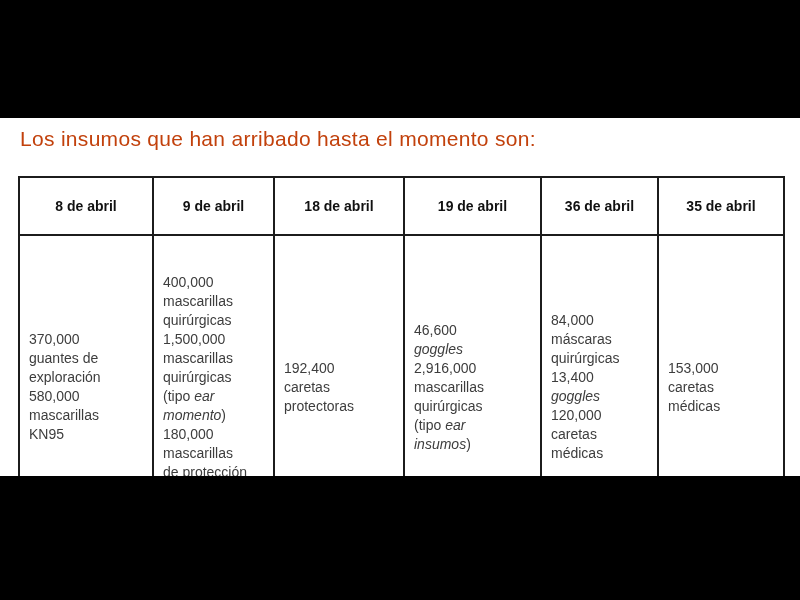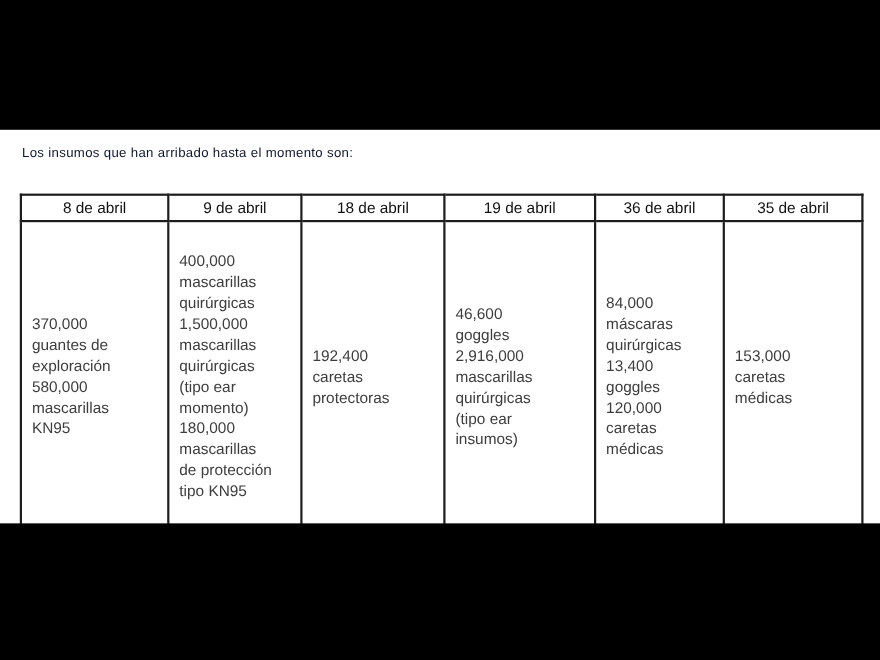--- a/index.html
+++ b/index.html
@@ -16,54 +16,54 @@
   .letterbox.bottom { top: 476px; height: 124px; }
 
   .content {
     position: absolute; left: 0; top: 118px;
     width: 800px; height: 358px;
     background: #ffffff;
   }
 
   .page-title {
     position: absolute; left: 20px; top: 9px;
-    font-size: 12px; line-height: 24px;
+    font-size: 21px; line-height: 24px;
     letter-spacing: 0.3px;
-    color: #0f172a;
+    color: #c2410c;
   }
 
   table.supplies {
     position: absolute; left: 18px; top: 58px;
     width: 765px;
     border-collapse: collapse;
     table-layout: fixed;
   }
   table.supplies th, table.supplies td {
     border: 2px solid #1c1c1c;
   }
   table.supplies th {
     height: 20px;
     font-size: 14px;
-    font-weight: normal;
+    font-weight: bold;
     color: #111;
     text-align: center;
-    padding: 1px 2px;
+    padding: 18px 2px;
   }
   table.supplies td {
     height: 268px;
     vertical-align: middle;
     text-align: left;
-    padding: 6px 6px 2px 9px;
+    padding: 17px 6px 2px 9px;
     font-size: 14px;
     line-height: 19px;
     color: #3d3d3d;
   }
   td .item { margin: 0; white-space: pre-line; }
   td .item + .item { }
-  .it { }
+  .it { font-style: italic; }
 </style>
 </head>
 <body>
 
 <div class="stage">
   <div class="letterbox top"></div>
 
   <div class="content">
     <div class="page-title">Los insumos que han arribado hasta el momento son:</div>
 

